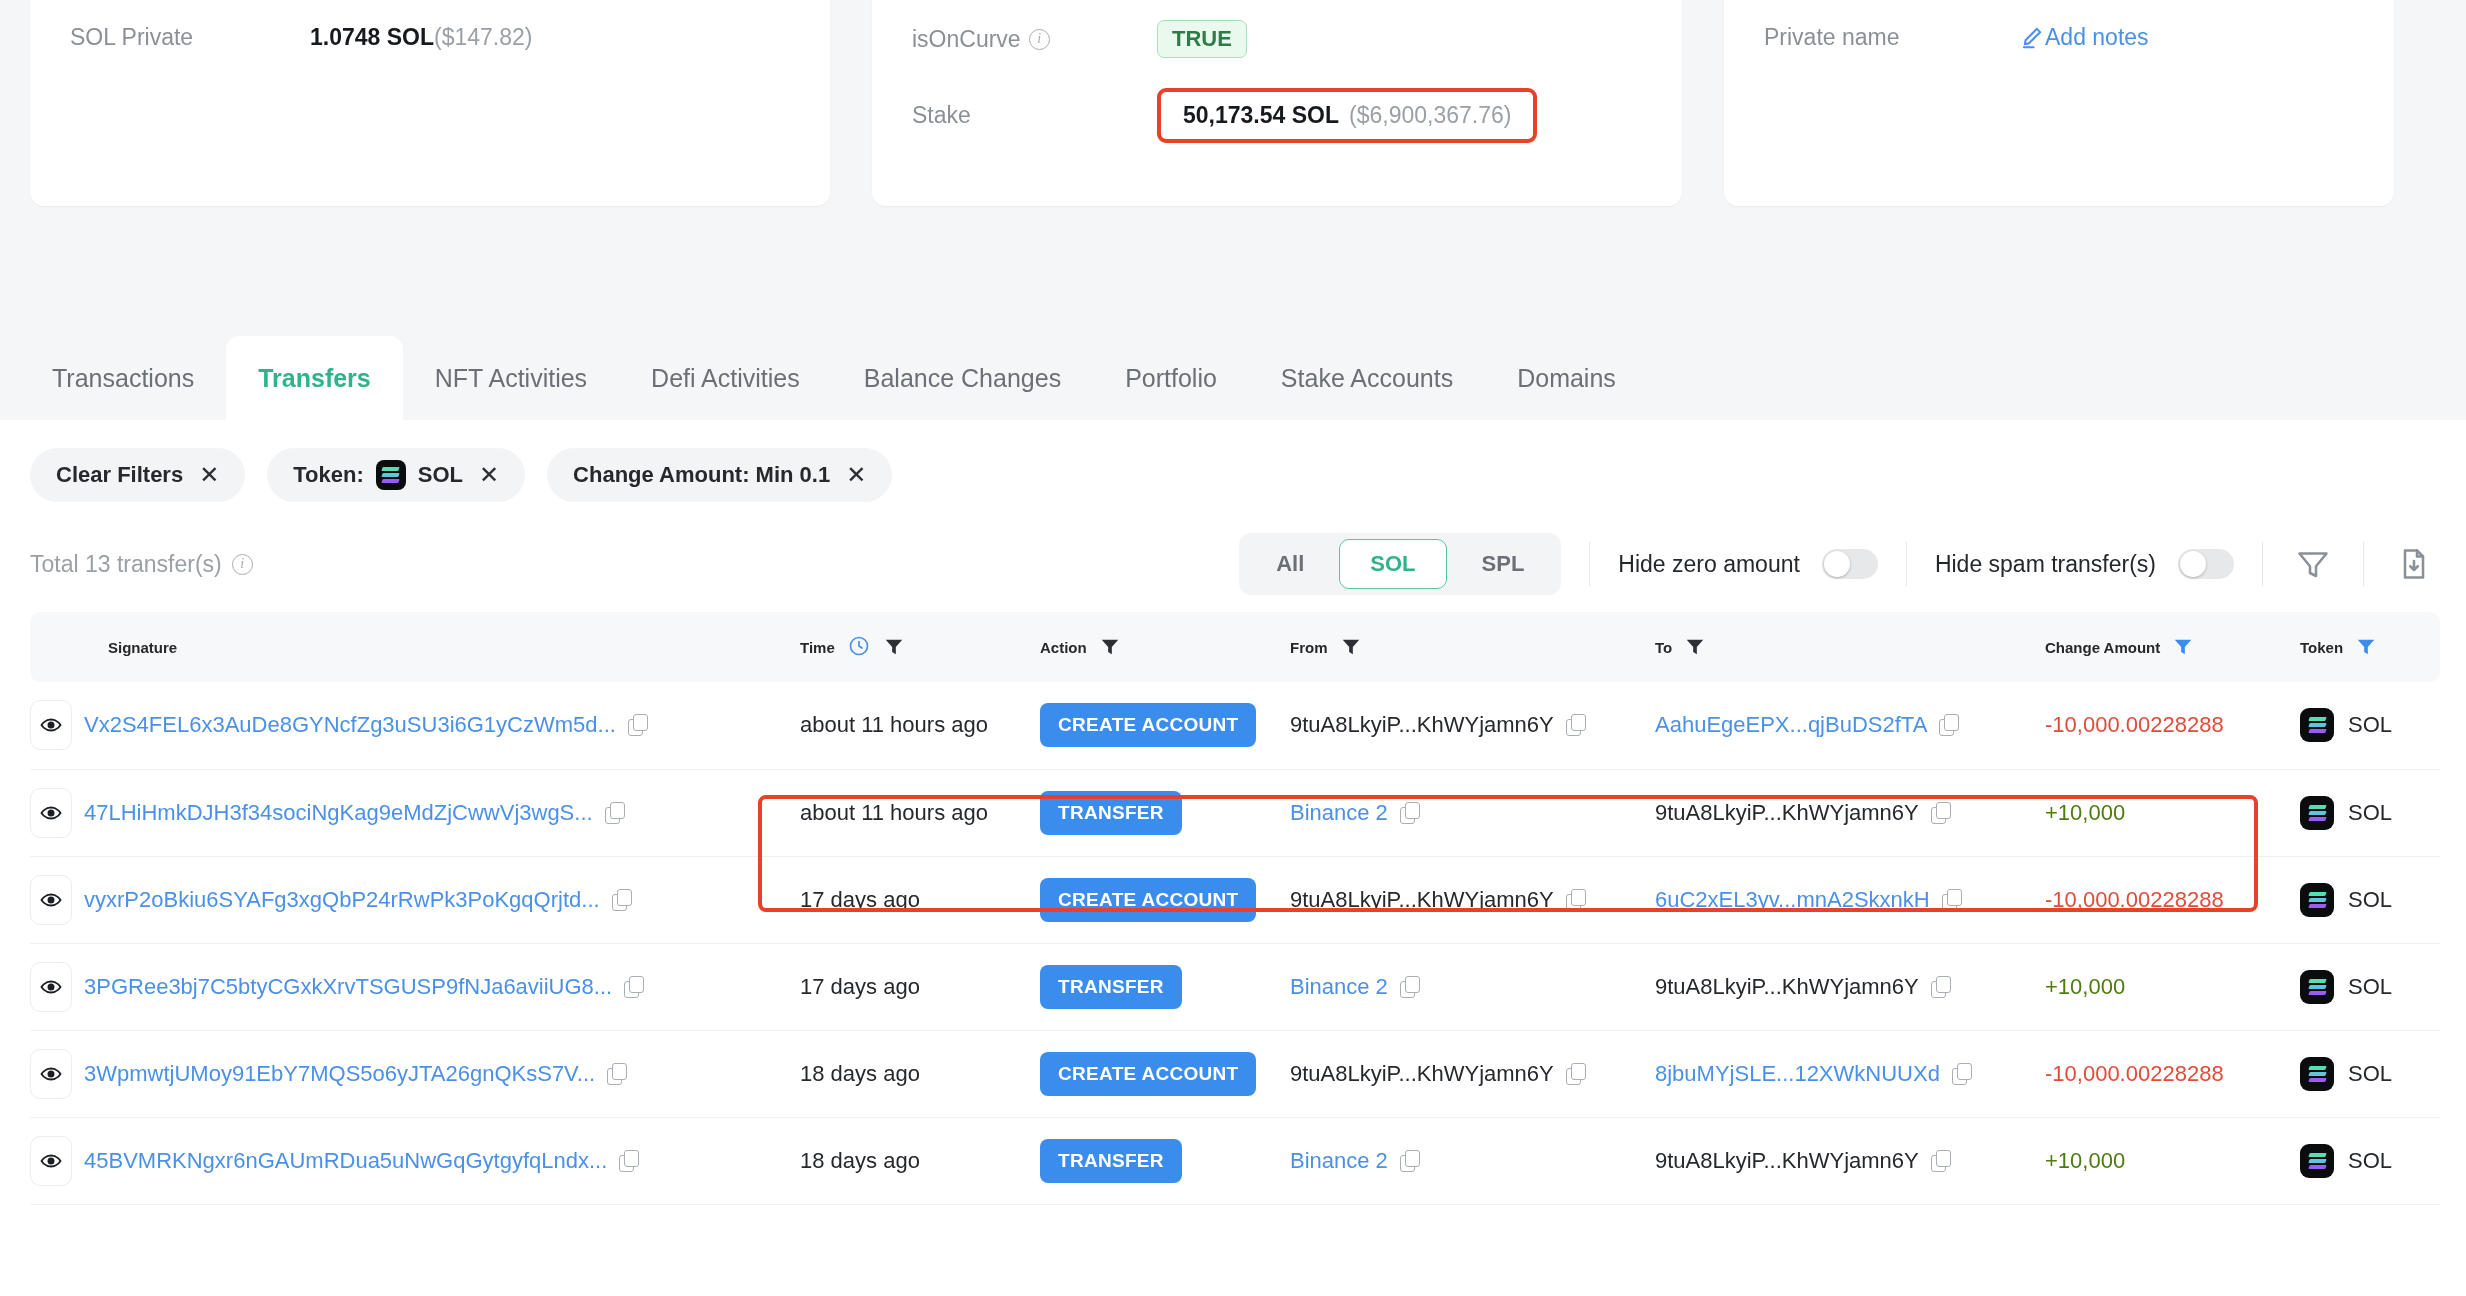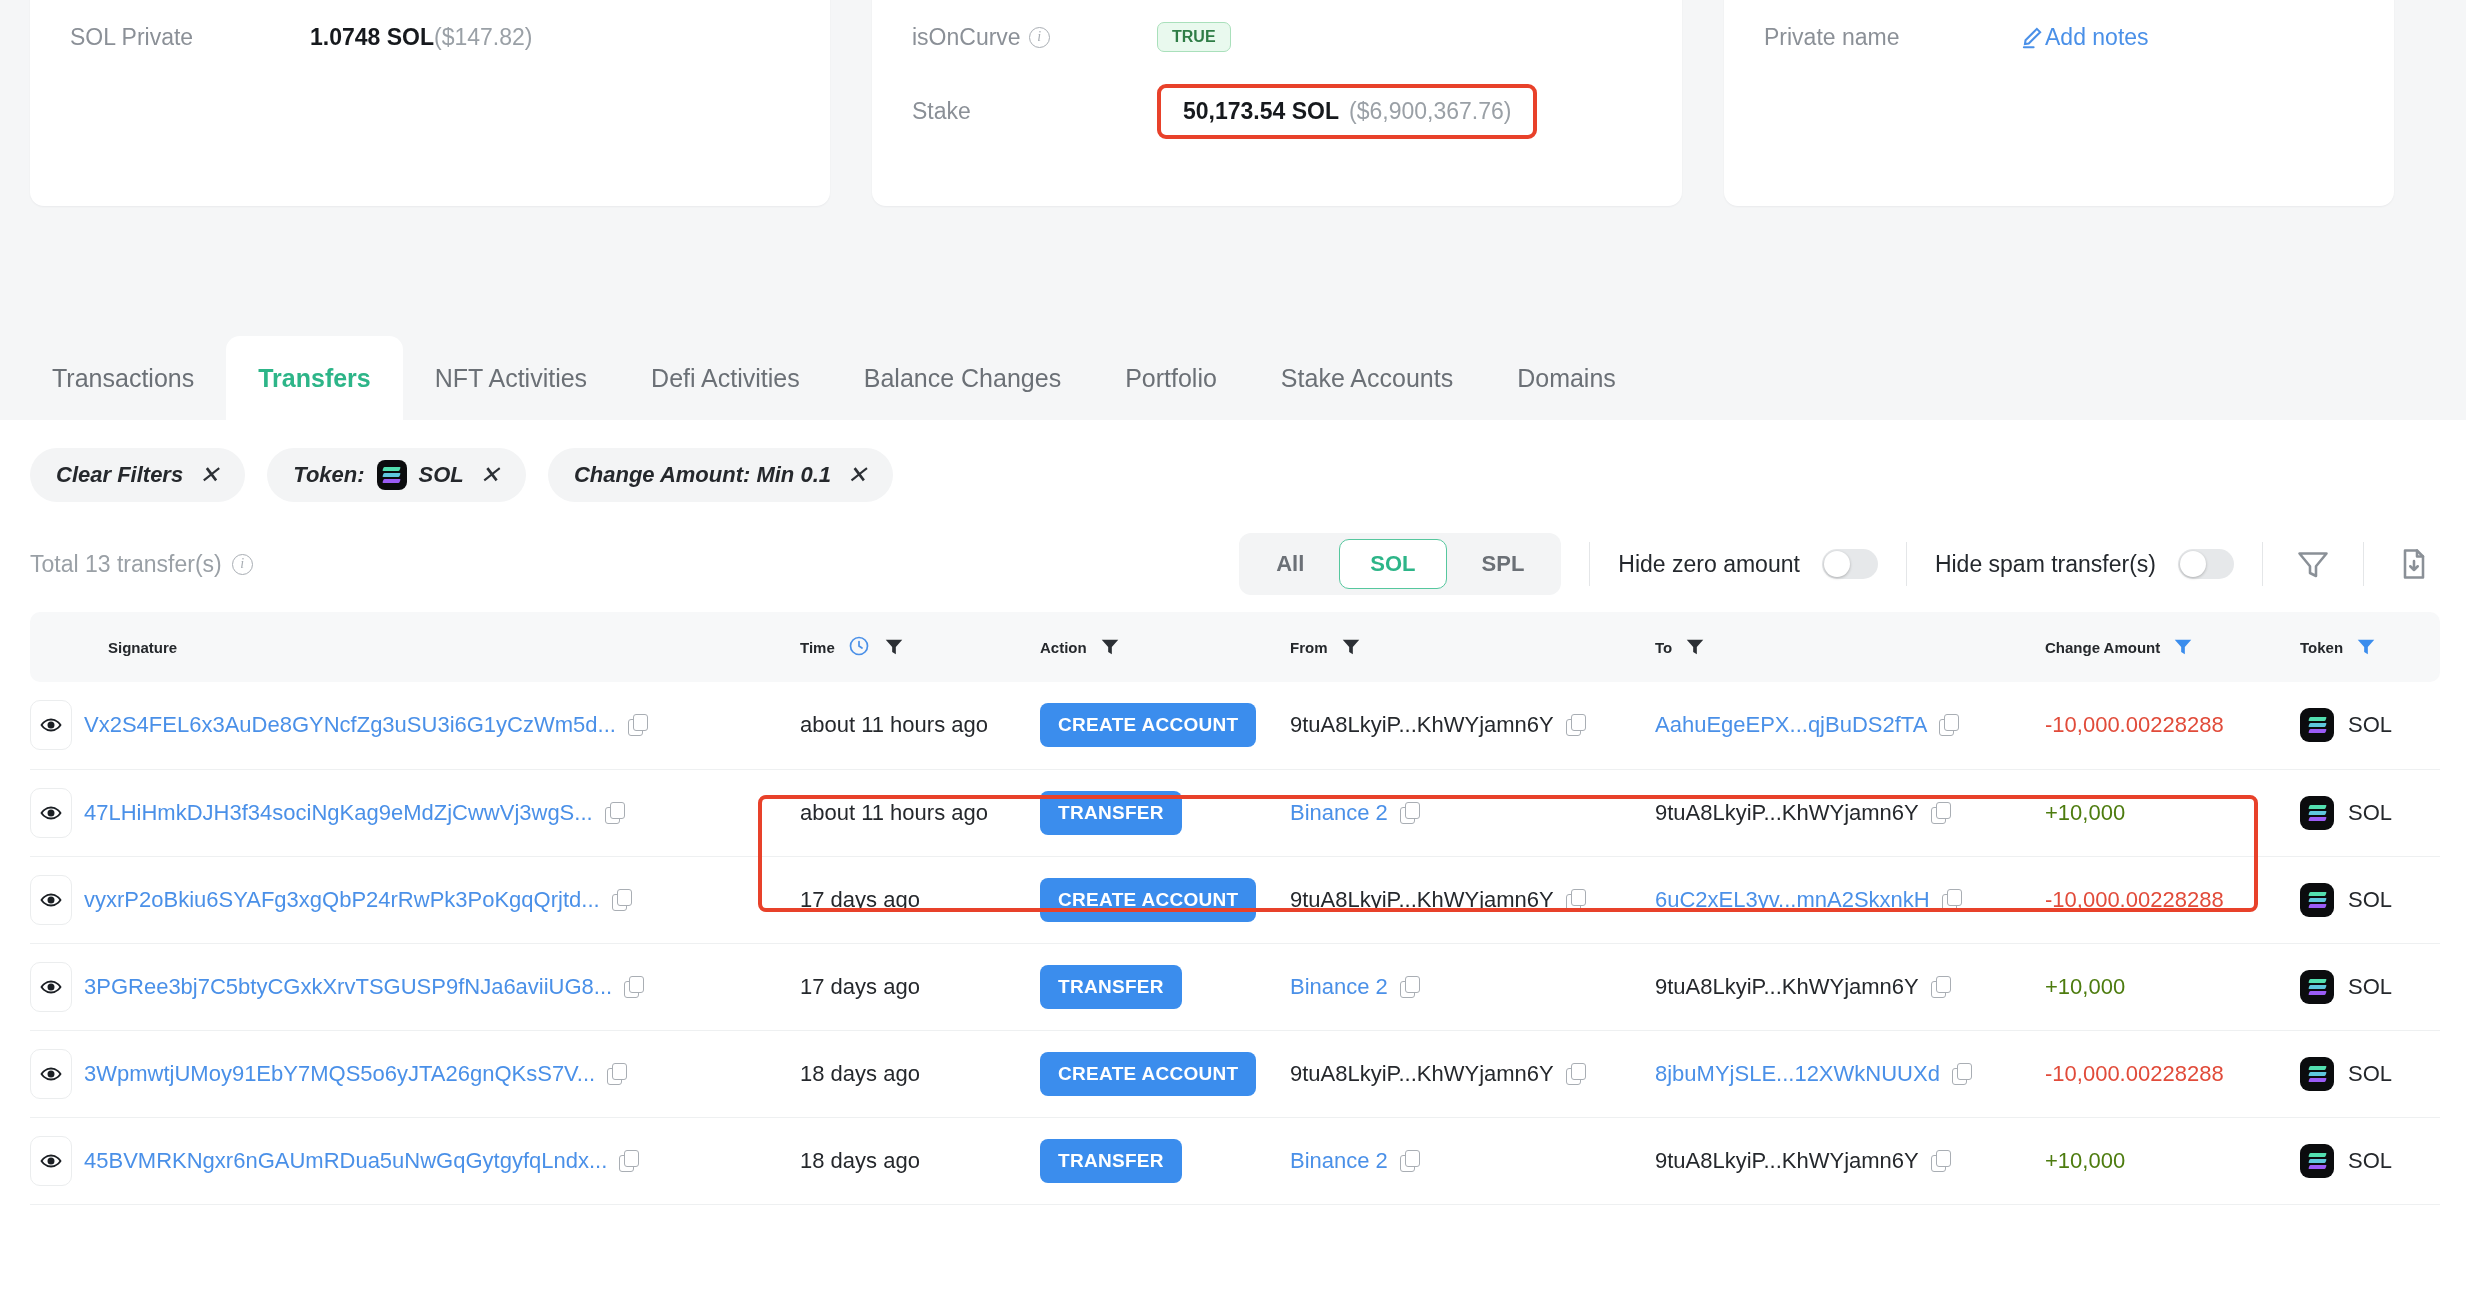--- a/index.html
+++ b/index.html
@@ -65,21 +65,21 @@
     background: #fff;
   }
   .copy-ic::after {
     content: ""; position: absolute; left: 5px; top: 0;
     width: 13px; height: 15px; border: 1.8px solid #a9aeb4; border-radius: 3px;
     background: #fff;
   }
 
   .badge-true {
     background: #e9f9ee; border: 1px solid #a9e0bb; color: #2f7d46;
-    border-radius: 7px; padding: 5px 14px; font-size: 16px; font-weight: 600;
+    border-radius: 7px; padding: 5px 14px; font-size: 22px; font-weight: 600;
   }
 
   .stake-hl {
     border: 4px solid #e8412a; border-radius: 9px;
     padding: 10px 22px; display: inline-flex; align-items: baseline; gap: 10px;
     background: #fff;
   }
 
   .pencil-ic { width: 26px; height: 26px; display:inline-block; position: relative; }
 
@@ -101,21 +101,21 @@
   
   .panel {
     background: #ffffff; margin: 0 0 0 0; min-height: 880px;
     padding: 0 30px;
   }
 
   .chips { display: flex; gap: 22px; padding: 28px 0 0 0; }
   .chip {
     background: #f3f4f5; border-radius: 28px; height: 54px;
     display: flex; align-items: center; gap: 12px; padding: 0 26px;
-    font-size: 22px; font-weight: bold; color: #25282c; cursor: pointer; font-style: italic;
+    font-size: 22px; font-weight: bold; color: #25282c; cursor: pointer;
   }
   .chip .x { font-size: 24px; font-weight: 400; color: #2c3035; margin-left: 4px; }
 
   .sol-ic {
     width: 30px; height: 30px; border-radius: 8px; background: #0b0c0e;
     display: inline-flex; flex-direction: column; justify-content: center;
     align-items: center; gap: 2px; flex: 0 0 30px;
   }
   .sol-ic i { display:block; width: 17px; height: 4px; border-radius: 1px; transform: skewX(-20deg); }
   .sol-ic i.a { background: #53e0b0; }

